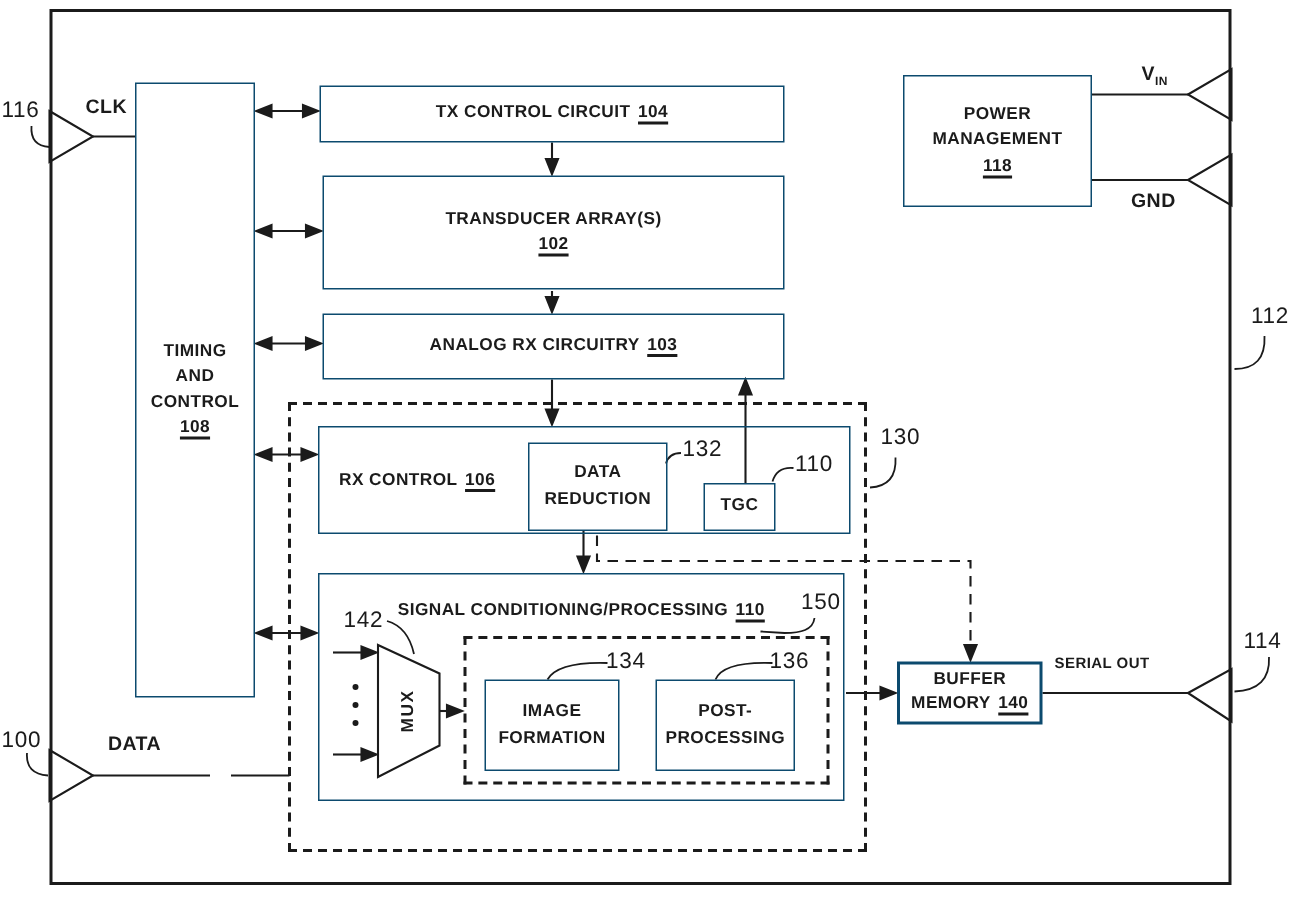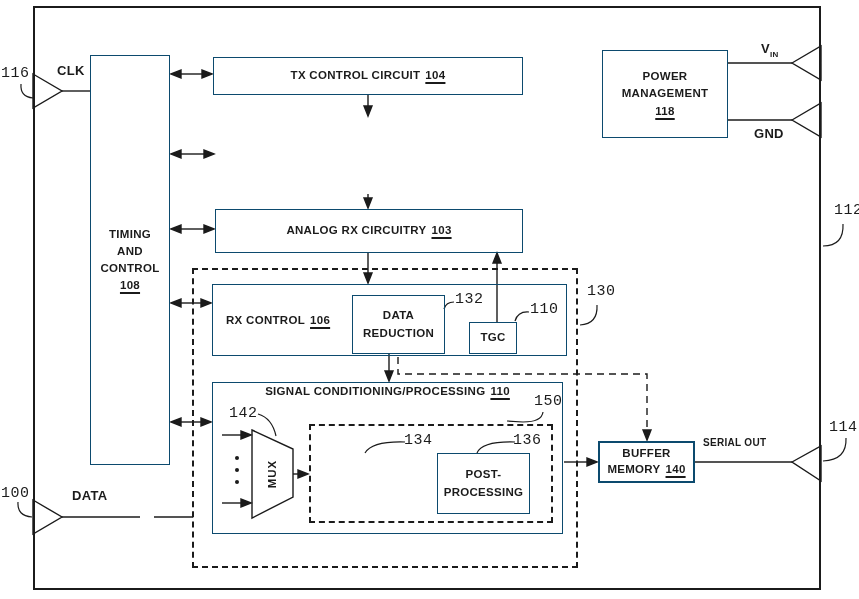--- a/index.html
+++ b/index.html
@@ -12,25 +12,25 @@
     position:absolute;left:33px;top:6px;width:788px;height:584px;
     border:2px solid #1b1b1b;box-sizing:border-box;z-index:0;background:#fff;
   }
   .box{
     position:absolute;border:1px solid #0c4a6e;box-sizing:border-box;background:transparent;
     display:flex;flex-direction:column;align-items:center;justify-content:center;
     text-align:center;font-size:11.5px;font-weight:600;letter-spacing:.3px;line-height:1.5;z-index:2;
   }
   .box.dashedbox{border:2px dashed #1b1b1b;}
   .box.thick{border-width:2.5px;}
-  .box.toptitle{justify-content:flex-start;padding-top:0;}
+  .box.toptitle{justify-content:flex-start;padding-top:16px;}
   .u{text-decoration:underline;text-decoration-thickness:1.5px;text-underline-offset:2.5px;margin-left:5px;}
   .u.nosp{margin-left:0;}
   .lbl{position:absolute;z-index:3;font-weight:700;letter-spacing:.3px;white-space:nowrap;}
-  .num{font-size:15px;font-weight:500;letter-spacing:.5px;font-family:Liberation Mono, monospace;}
+  .num{font-size:15px;font-weight:500;letter-spacing:.5px;}
   .port{font-size:13px;}
   .muxlabel{
     position:absolute;left:251px;top:452px;width:42px;height:44px;z-index:3;
     display:flex;align-items:center;justify-content:center;
     transform:rotate(-90deg);font-size:11.5px;font-weight:600;letter-spacing:1px;
   }
   sub{font-size:8px;}
 </style>
 </head>
 <body>
@@ -159,20 +159,24 @@
     <div>TIMING</div>
     <div>AND</div>
     <div>CONTROL</div>
     <div><span class="u nosp">108</span></div>
   </div>
 
   <div class="box" style="left:213px;top:57px;width:310px;height:38px">
     <div><span>TX CONTROL CIRCUIT</span><span class="u">104</span></div>
   </div>
 
+  <div class="box" style="left:215px;top:117px;width:308px;height:76px">
+    <div>TRANSDUCER ARRAY(S)</div>
+    <div><span class="u nosp">102</span></div>
+  </div>
 
   <div class="box" style="left:215px;top:209px;width:308px;height:44px">
     <div><span>ANALOG RX CIRCUITRY</span><span class="u">103</span></div>
   </div>
 
   <div class="box dashedbox" style="left:192px;top:268px;width:386px;height:300px"></div>
 
   <div class="box" style="left:212px;top:284px;width:355px;height:72px">
     <div class="lbl" style="left:13px;top:27px"><span>RX CONTROL</span><span class="u">106</span></div>
   </div>
@@ -185,20 +189,24 @@
   <div class="box" style="left:469px;top:322px;width:48px;height:32px">
     <div>TGC</div>
   </div>
 
   <div class="box toptitle" style="left:212px;top:382px;width:351px;height:152px">
     <div><span>SIGNAL CONDITIONING/PROCESSING</span><span class="u">110</span></div>
   </div>
 
   <div class="box dashedbox" style="left:309px;top:424px;width:244px;height:99px"></div>
 
+  <div class="box" style="left:323px;top:453px;width:90px;height:61px">
+    <div>IMAGE</div>
+    <div>FORMATION</div>
+  </div>
 
   <div class="box" style="left:437px;top:453px;width:93px;height:61px">
     <div>POST-</div>
     <div>PROCESSING</div>
   </div>
 
   <div class="muxlabel">MUX</div>
 
   <div class="box thick" style="left:598px;top:441px;width:97px;height:42px;line-height:1.35">
     <div>BUFFER</div>

